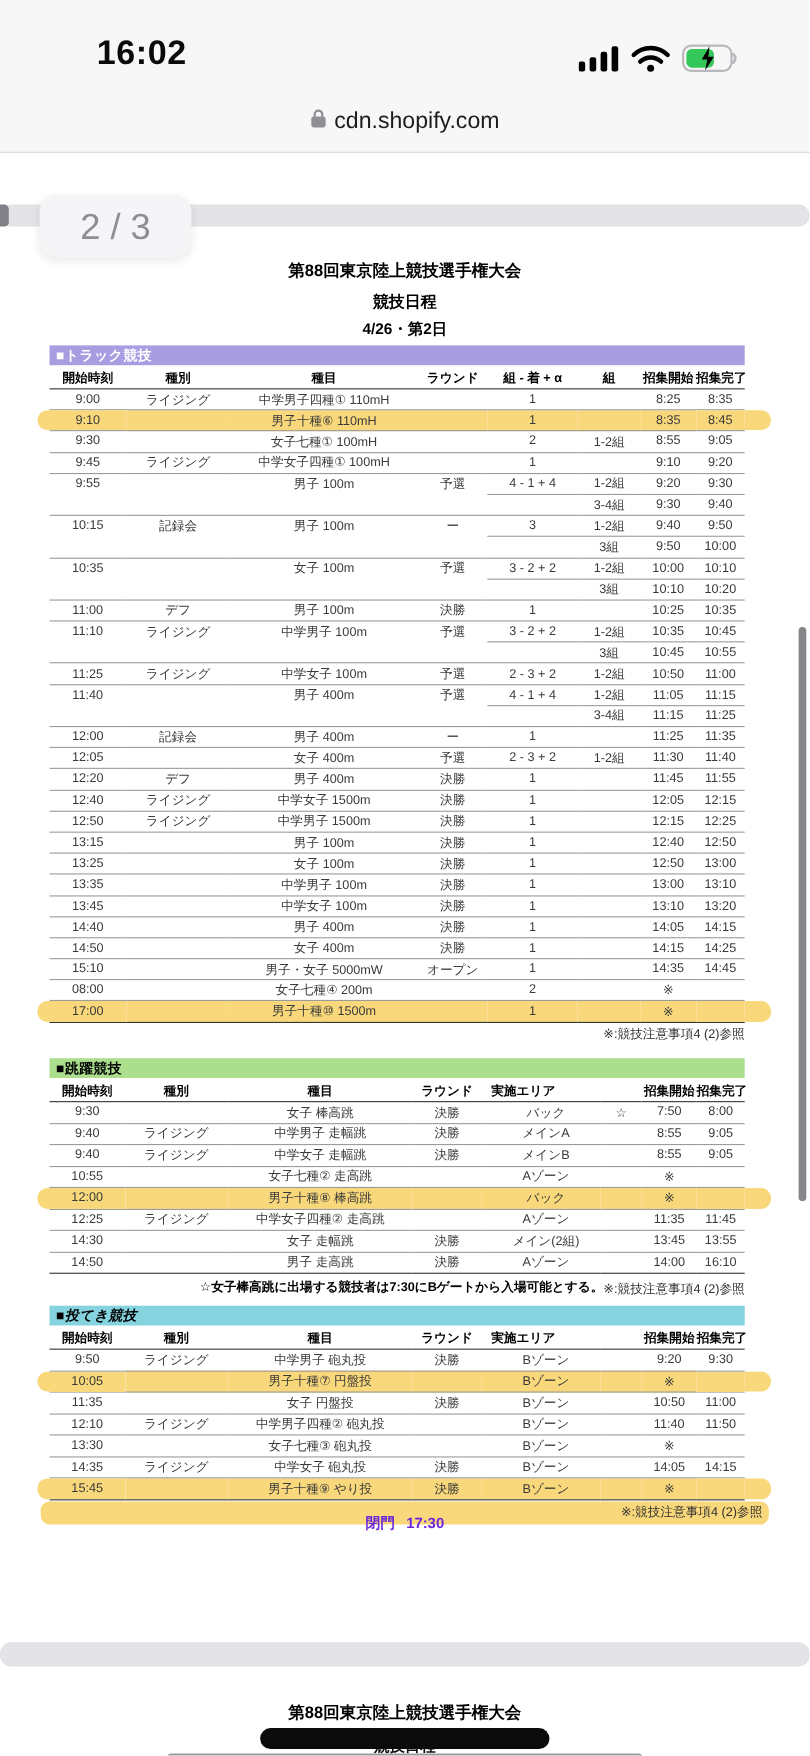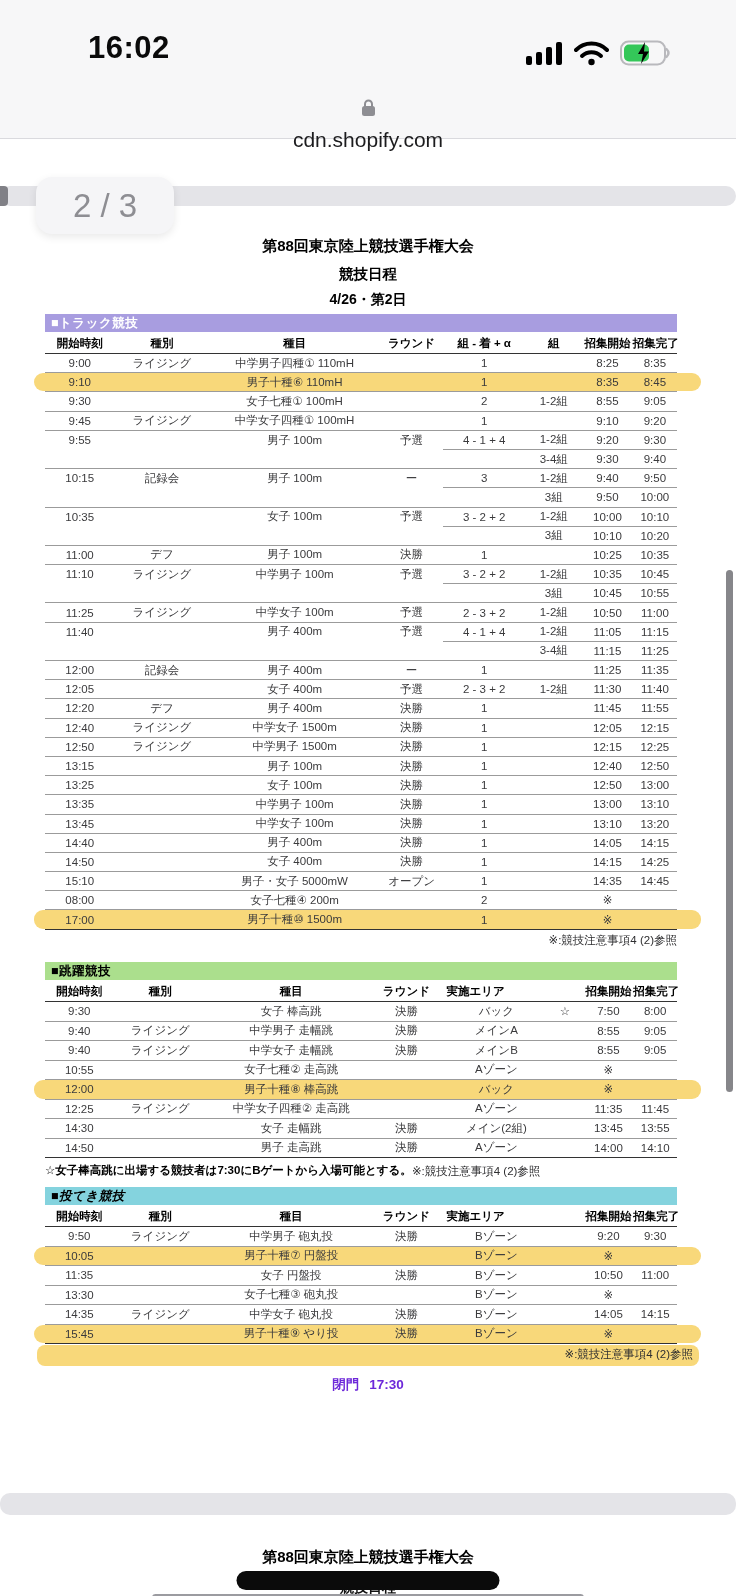--- a/index.html
+++ b/index.html
@@ -6,21 +6,21 @@
   body{
     width:736px;height:1596px;position:relative;overflow:hidden;
     background:#ffffff;
     font-family:"Liberation Sans","DejaVu Sans",sans-serif;
     -webkit-font-smoothing:antialiased;
   }
   
   .chrome{position:absolute;top:0;left:0;width:736px;height:138px;background:#f7f7f8;border-bottom:1px solid #dadade;}
   .time{position:absolute;left:88px;top:30px;font-size:31px;font-weight:700;color:#0a0a0a;letter-spacing:.5px;}
   .sticons{position:absolute;right:64px;top:40px;display:flex;align-items:center;gap:11px;}
-  .urlrow{position:absolute;top:98px;left:0;width:736px;display:flex;justify-content:center;align-items:center;gap:7px;flex-direction:column;}
+  .urlrow{position:absolute;top:98px;left:0;width:736px;display:flex;justify-content:center;align-items:center;gap:7px;}
   .urltext{font-size:21px;color:#1c1c1e;}
   
   .pgap{position:absolute;left:0;width:736px;height:20px;background:#e4e4e8;border-radius:10px;}
   .pgap1{top:186px;}
   .pgap2{top:1493px;height:22px;}
   .pgap-nub{position:absolute;left:0;top:186px;width:8px;height:20px;background:#808086;border-radius:0 4px 4px 0;}
   .pagebadge{position:absolute;left:36px;top:177px;width:138px;height:57px;background:#f5f5f7;border-radius:16px;
     box-shadow:0 3px 9px rgba(0,0,0,.09);display:flex;align-items:center;justify-content:center;
     font-size:33px;color:#8e8e93;z-index:5;}
   .scrollbar{position:absolute;right:3px;top:570px;width:7px;height:522px;background:#86868a;border-radius:4px;z-index:9;}
@@ -52,21 +52,21 @@
   .field .sched th.c4{width:16%;text-align:left;padding-left:9px;}
   .field .sched th.c5{width:6%;}
   .field .sched td.c4{text-align:center;padding-left:9px;}
   tr.hl td{background:#f8d87a;}
   tr.hl td:first-child{position:relative;}
   tr.hl td:first-child::before{content:"";position:absolute;left:-11px;top:0;bottom:0;width:12px;background:#f8d87a;border-radius:9px 0 0 9px;}
   tr.hl td:last-child{position:relative;}
   tr.hl td:last-child::after{content:"";position:absolute;right:-24px;top:0;bottom:0;width:24px;background:#f8d87a;border-radius:0 9px 9px 0;}
   .fnote{font-size:11.5px;color:#2e2e30;margin-top:3px;}
   .right{text-align:right;}
-  .fnrow{display:flex;justify-content:flex-start;align-items:center;margin-top:3px;}
+  .fnrow{display:flex;justify-content:flex-end;align-items:center;margin-top:3px;}
   .fn-left{font-weight:700;color:#000;font-size:11.5px;}
   .hl-band{background:#f8d87a;border-radius:8px;padding:2px 6px 4px 6px;margin-top:1px;margin-left:-8px;margin-right:-22px;}
   .gateclose{position:absolute;top:1376px;left:0;width:736px;text-align:center;font-size:13.5px;font-weight:700;color:#6d28d9;}
   
   .p3{position:absolute;top:1548px;left:0;width:736px;text-align:center;color:#000;}
   .p3 .t1{font-size:15px;font-weight:700;}
   .p3-stack{position:relative;height:40px;margin-top:4px;}
   .p3-hidden{position:absolute;top:8px;left:0;width:100%;text-align:center;font-size:14px;font-weight:700;color:#111;z-index:1;}
   .p3-pill{position:absolute;top:0;left:50%;transform:translateX(-50%);width:263px;height:19px;background:#0b0b0b;border-radius:10px;z-index:2;}
   .p3-bar{position:absolute;top:23px;left:50%;transform:translateX(-50%);width:432px;height:7px;background:#9b9ba0;border-radius:4px;z-index:3;}
@@ -537,21 +537,21 @@
             <td class="c7">13:55</td>
           </tr>
           <tr class="">
             <td class="c0">14:50</td>
             <td class="c1"></td>
             <td class="c2">男子 走高跳</td>
             <td class="c3">決勝</td>
             <td class="c4">Aゾーン</td>
             <td class="c5"></td>
             <td class="c6">14:00</td>
-            <td class="c7">14:10</td>
+            <td class="c7">16:10</td>
           </tr>
         </tbody>
       </table>
     </div>
   <div class="fnrow">
     <span class="fn-left">☆女子棒高跳に出場する競技者は7:30にBゲートから入場可能とする。</span>
     <span class="fnote">※:競技注意事項4 (2)参照</span>
   </div>
 </div>
 
@@ -596,20 +596,30 @@
             <td class="c0">11:35</td>
             <td class="c1"></td>
             <td class="c2">女子 円盤投</td>
             <td class="c3">決勝</td>
             <td class="c4">Bゾーン</td>
             <td class="c5"></td>
             <td class="c6">10:50</td>
             <td class="c7">11:00</td>
           </tr>
           <tr class="">
+            <td class="c0">12:10</td>
+            <td class="c1">ライジング</td>
+            <td class="c2">中学男子四種② 砲丸投</td>
+            <td class="c3"></td>
+            <td class="c4">Bゾーン</td>
+            <td class="c5"></td>
+            <td class="c6">11:40</td>
+            <td class="c7">11:50</td>
+          </tr>
+          <tr class="">
             <td class="c0">13:30</td>
             <td class="c1"></td>
             <td class="c2">女子七種③ 砲丸投</td>
             <td class="c3"></td>
             <td class="c4">Bゾーン</td>
             <td class="c5"></td>
             <td class="c6">※</td>
             <td class="c7"></td>
           </tr>
           <tr class="">

